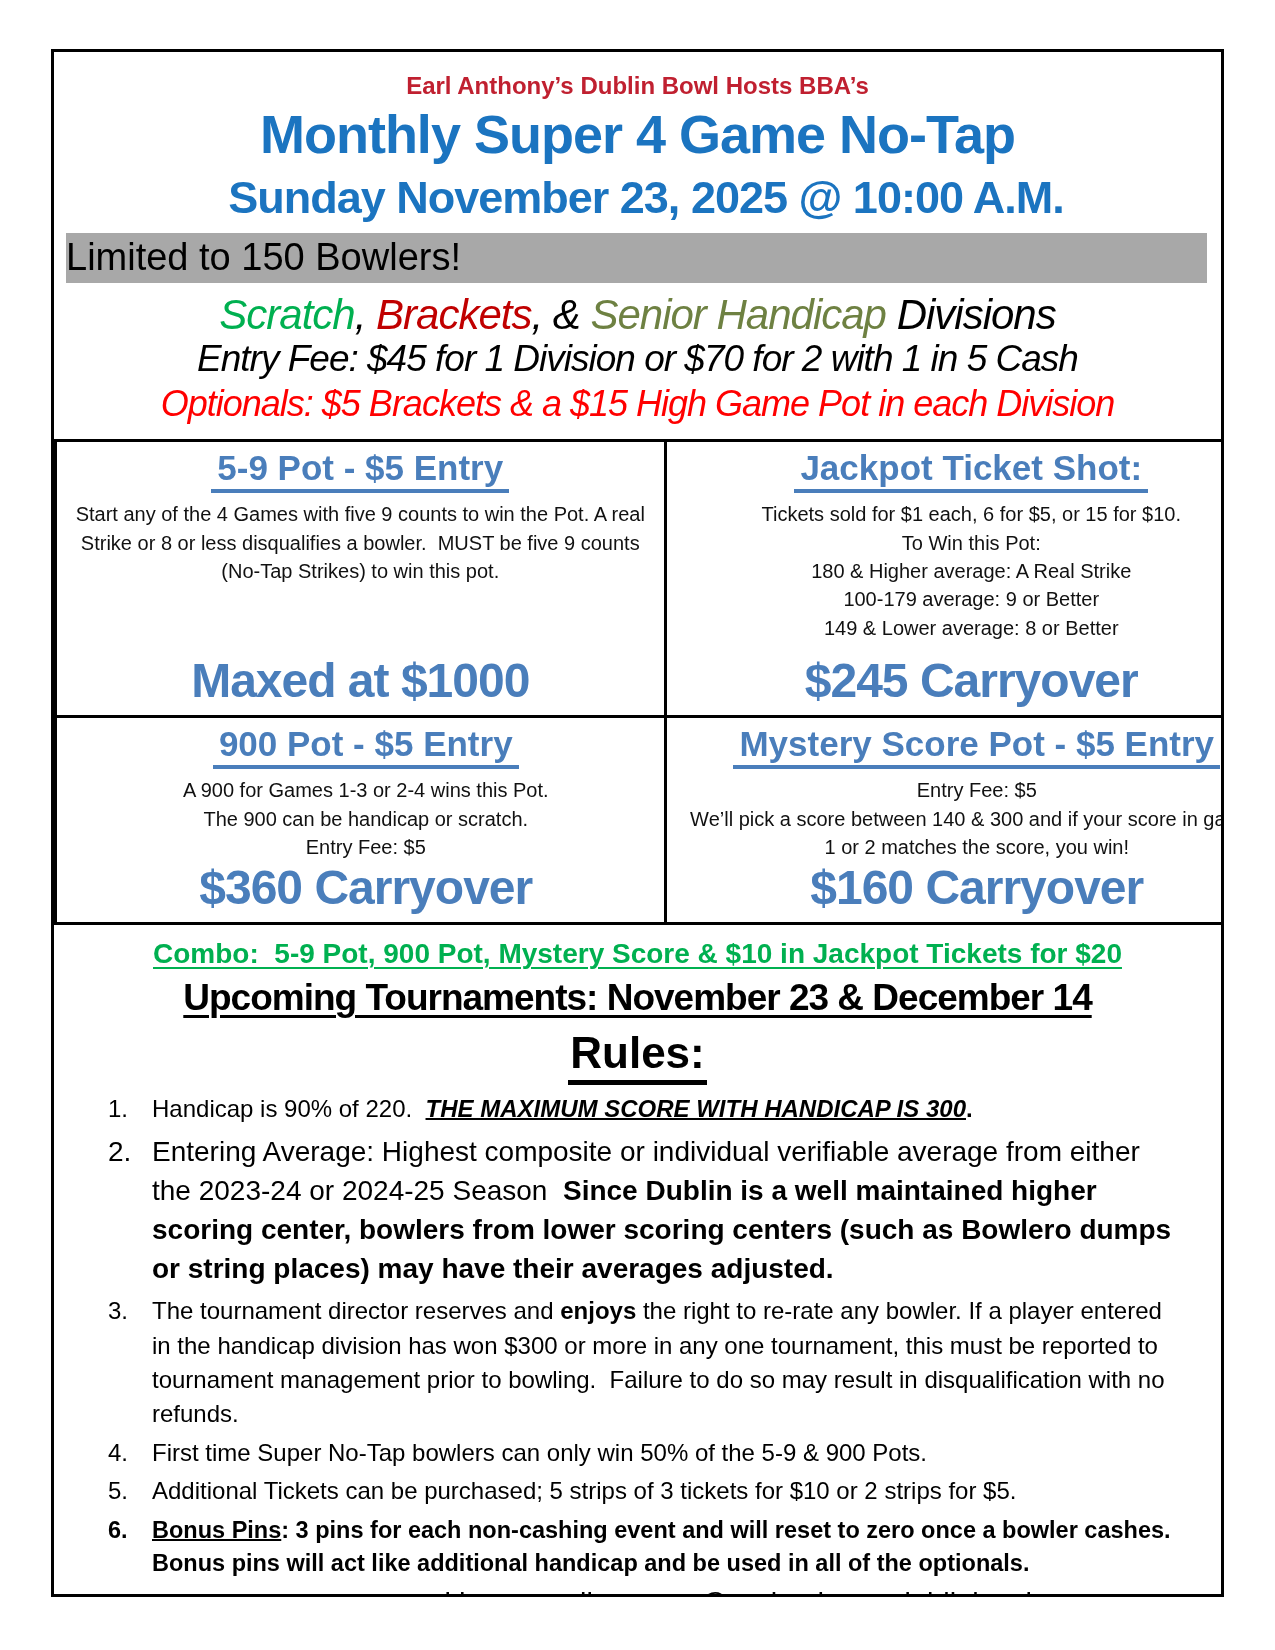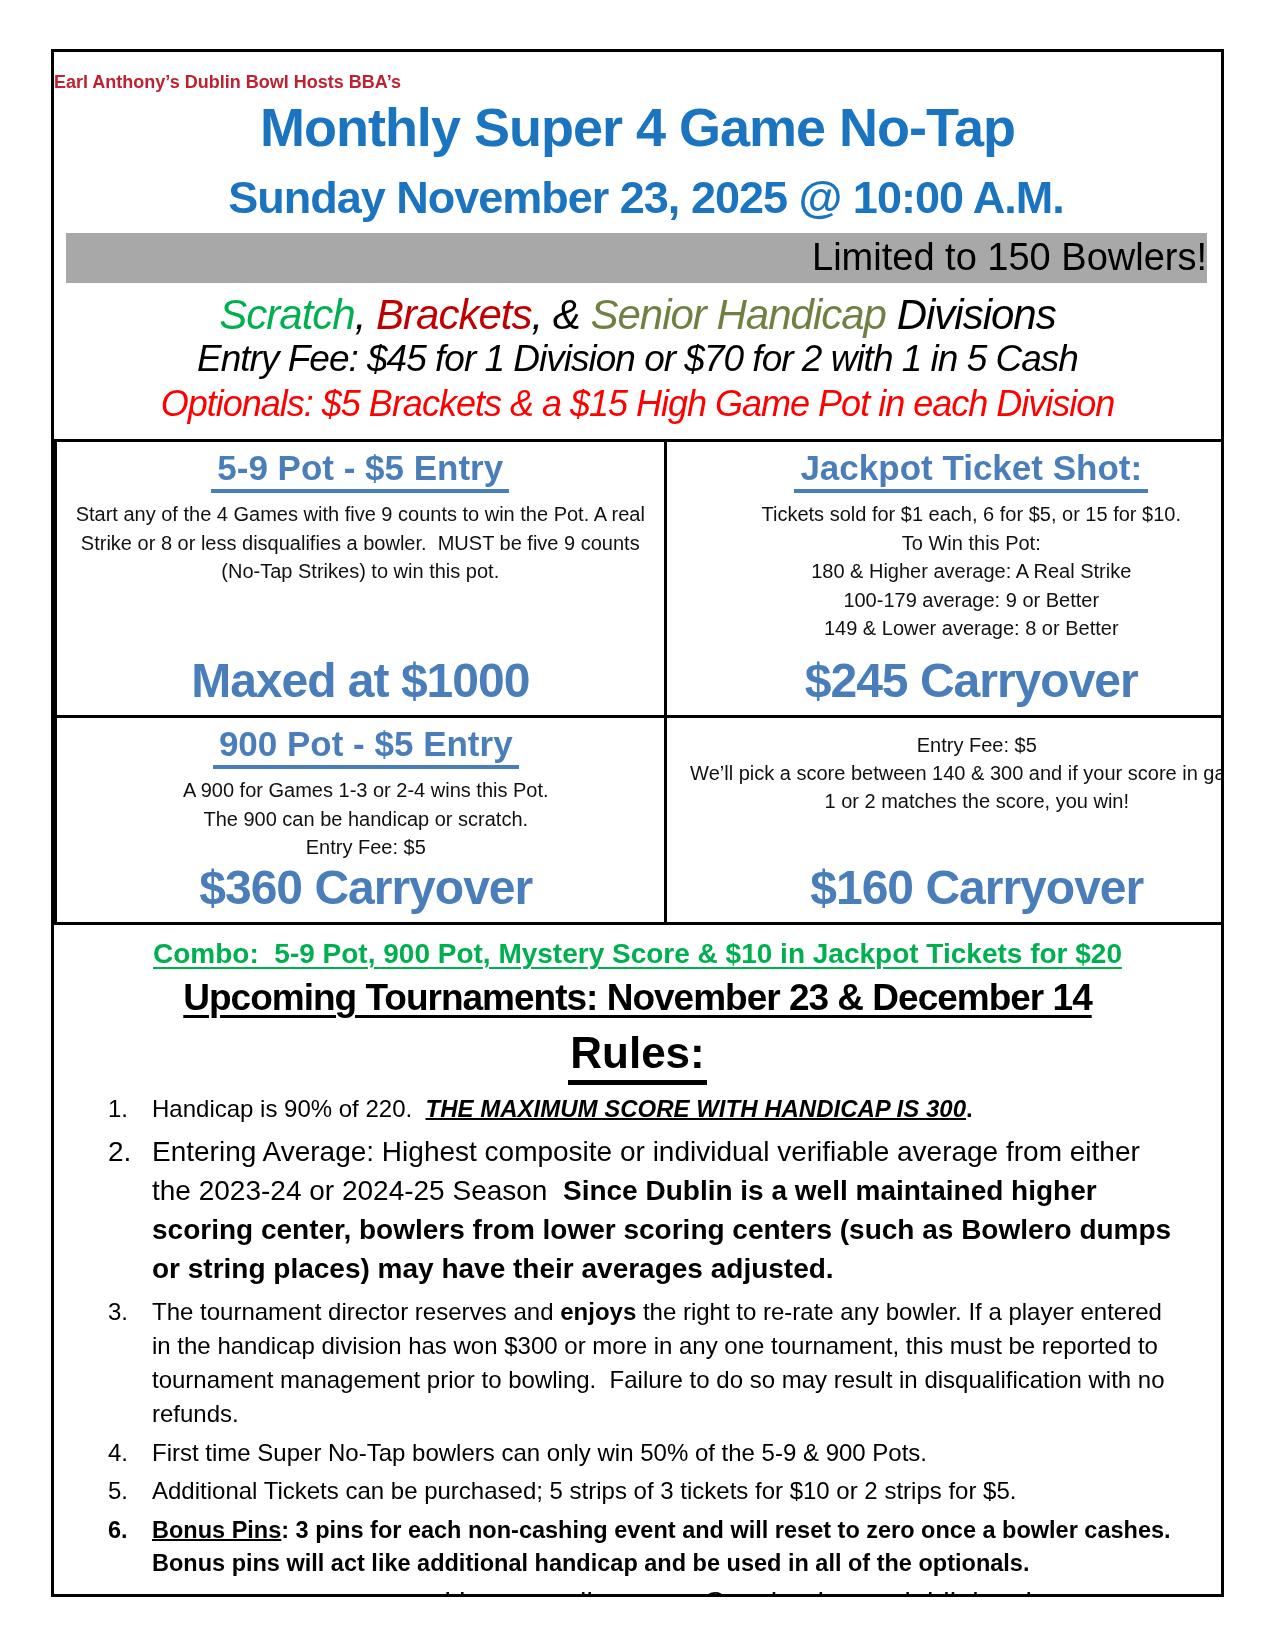--- a/index.html
+++ b/index.html
@@ -13,26 +13,26 @@
     --band-gray:#A8A8A8;
     --ink:#000000;
   }
   html,body{margin:0;padding:0;background:#ffffff;}
   body{width:1275px;height:1650px;font-family:"Liberation Sans",sans-serif;color:var(--ink);}
   .page{position:relative;width:1275px;height:1650px;background:#fff;overflow:hidden;}
   .frame{
     position:absolute;left:51px;top:49px;width:1173px;height:1548px;
     border:3px solid #000;box-sizing:border-box;overflow:hidden;background:#fff;
   }
-  .host-line{margin-top:20px;font-size:18px;font-weight:bold;color:var(--host-red);line-height:1.15;}
-  .flyer-title{margin:4px 0 16px;text-align:center;font-size:54px;font-weight:bold;color:var(--title-blue);line-height:1.12;letter-spacing:-1px;}
+  .host-line{margin-top:20px;text-align:center;font-size:24px;font-weight:bold;color:var(--host-red);line-height:1.15;}
+  .flyer-title{margin:4px 0 9px;text-align:center;font-size:54px;font-weight:bold;color:var(--title-blue);line-height:1.12;letter-spacing:-1px;}
   .flyer-date{margin:2px 0 0;text-align:center;font-size:45px;font-weight:bold;color:var(--title-blue);line-height:1.1;letter-spacing:-1px;padding-left:17px;}
   .capacity-banner{
     margin:10px 14px 0 12px;height:50px;background:var(--band-gray);
-    display:flex;align-items:center;justify-content:flex-end;
+    display:flex;align-items:center;justify-content:flex-start;
     font-size:38px;color:#000;
   }
   .divisions-line{margin-top:8px;text-align:center;font-style:italic;font-size:42px;line-height:1.12;letter-spacing:-1px;}
   .divisions-line .scratch{color:var(--green);}
   .divisions-line .handicap{color:var(--handicap-red);}
   .divisions-line .senior{color:var(--olive);}
   .entry-fee-line{margin-top:0;text-align:center;font-style:italic;font-size:37px;line-height:1.15;letter-spacing:-1px;}
   .optionals-line{margin-top:3px;text-align:center;font-style:italic;font-size:36px;color:var(--bright-red);line-height:1.15;letter-spacing:-1px;}
 
   .pots-table{margin:14px auto 0;width:1225px;border:3px solid #000;box-sizing:border-box;display:grid;grid-template-columns:1fr 1fr;}
@@ -118,20 +118,21 @@
         <div class="pot-title"><span>900 Pot - $5 Entry</span></div>
         <div class="pot-body">
           <div>A 900 for Games 1-3 or 2-4 wins this Pot.</div>
           <div>The 900 can be handicap or scratch.</div>
           <div>Entry Fee: $5</div>
         </div>
         <div class="pot-amount">$360 Carryover</div>
       </div>
 
       <div class="cell br">
+        <div class="pot-title"><span>Mystery Score Pot - $5 Entry</span></div>
         <div class="pot-body">
           <div>Entry Fee: $5</div>
           <div>We’ll pick a score between 140 &amp; 300 and if your score in games 1 or 2 matches the score, you win!</div>
         </div>
         <div class="pot-amount">$160 Carryover</div>
       </div>
 
     </div>
 
     <div class="combo-line">Combo:&nbsp; 5-9 Pot, 900 Pot, Mystery Score &amp; $10 in Jackpot Tickets for $20</div>

